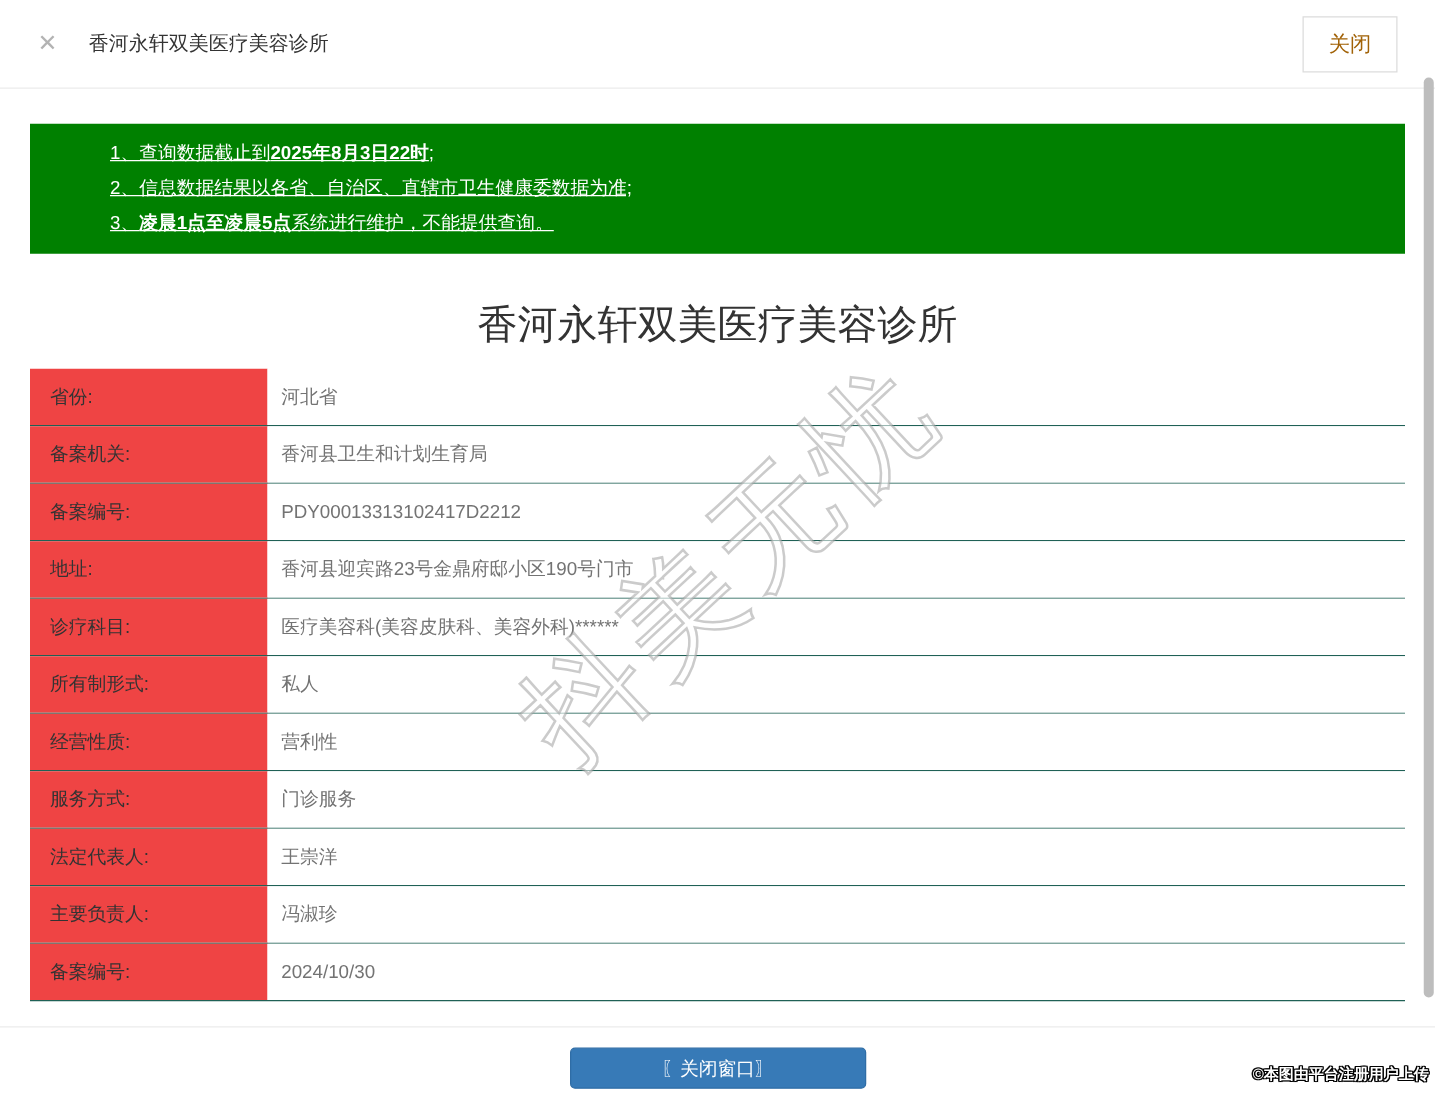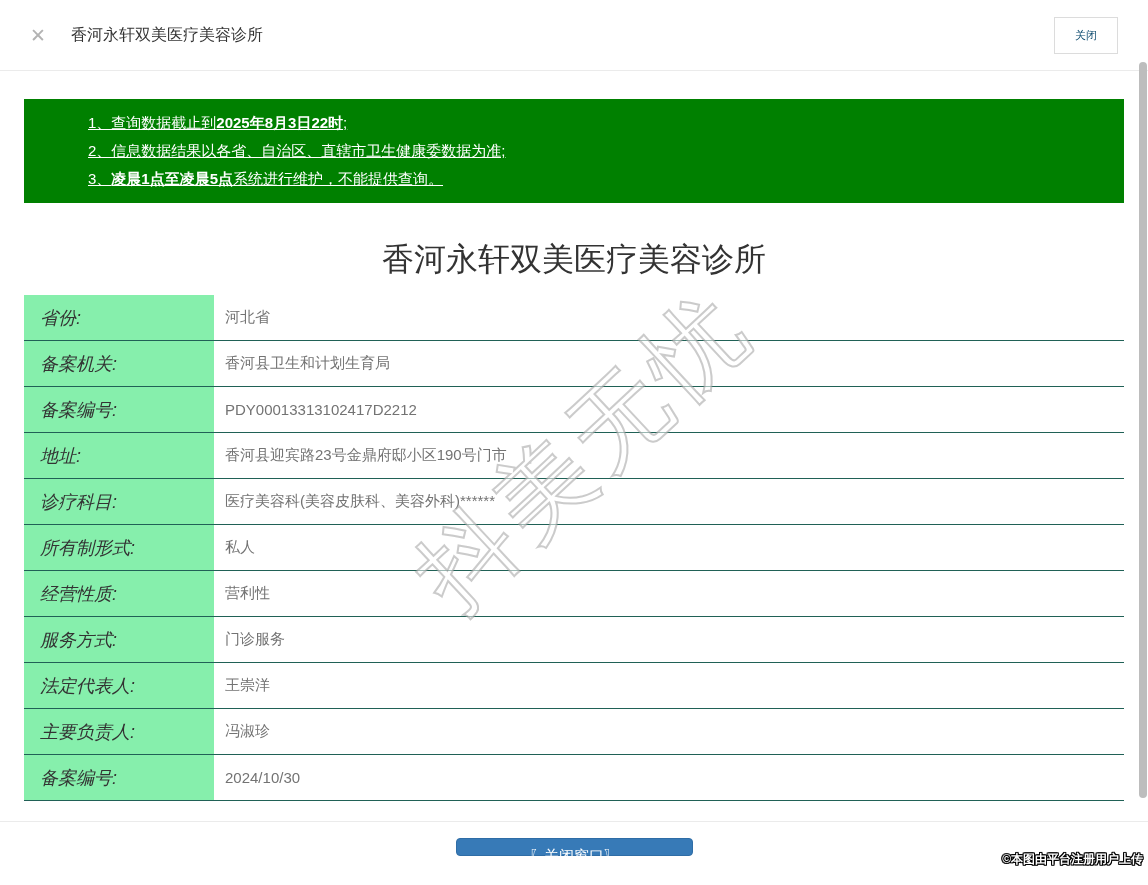--- a/index.html
+++ b/index.html
@@ -29,22 +29,22 @@
   }
   .header-title {
     margin-left: 25px;
     font-size: 16px;
     color: #333;
   }
   .header-close-btn {
     margin-left: auto;
     background: #fff;
     border: 1px solid #dcdcdc;
-    font-size: 11px;
-    color: #0c4a6e;
+    font-size: 17px;
+    color: #a16207;
     padding: 10px 20px;
     cursor: pointer;
     font-family: inherit;
   }
 
   
   .banner {
     margin: 28px 24px 0 24px;
     background: #008000;
     color: #ffffff;
@@ -71,27 +71,26 @@
   }
   .trow {
     display: flex;
     height: 46px;
     border-bottom: 1px solid #206156;
     align-items: stretch;
   }
   .tlabel {
     width: 190px;
     flex: 0 0 190px;
-    background: #86efac;
+    background: #ef4444;
     display: flex;
     align-items: center;
     padding-left: 16px;
-    font-size: 18px;
+    font-size: 15px;
     color: #333;
-    font-style: italic;
   }
   .tvalue {
     flex: 1;
     display: flex;
     align-items: center;
     padding-left: 11px;
     font-size: 15px;
     color: #737373;
     background: #fff;
   }
@@ -117,21 +116,21 @@
     border-top: 1px solid #ebebeb;
     width: 100%;
   }
   .footer {
     padding-top: 16px;
     text-align: center;
   }
   .close-window-btn {
     display: inline-block;
     width: 237px;
-    height: 18px;
+    height: 33px;
     line-height: 33px;
     background: #377ab7;
     border: 1px solid #2f6da6;
     border-radius: 4px;
     color: #ffffff;
     font-size: 15px;
     cursor: pointer;
     font-family: inherit;
     text-align: center;
     padding: 0;

